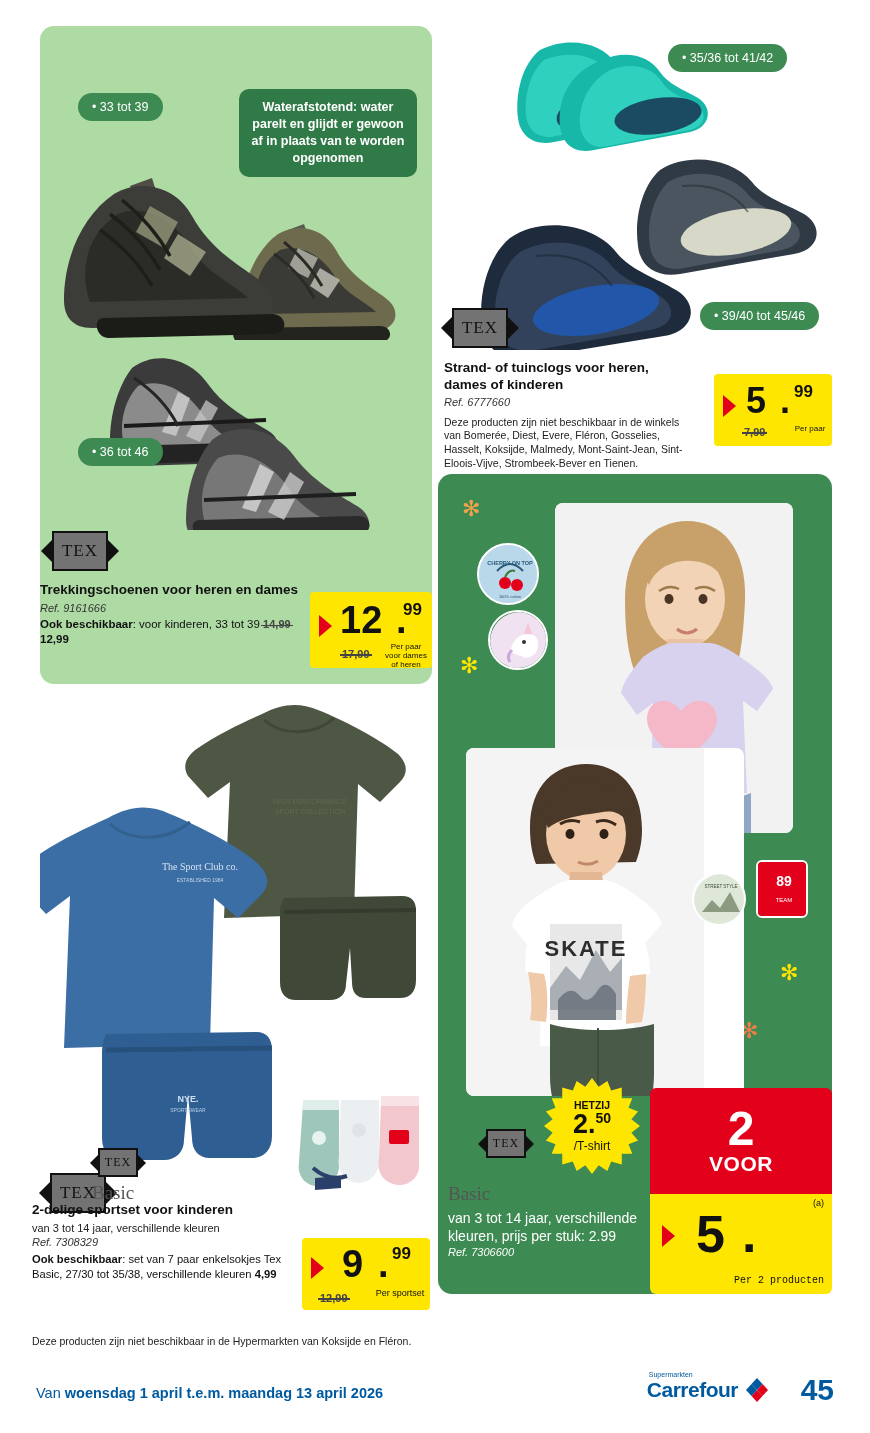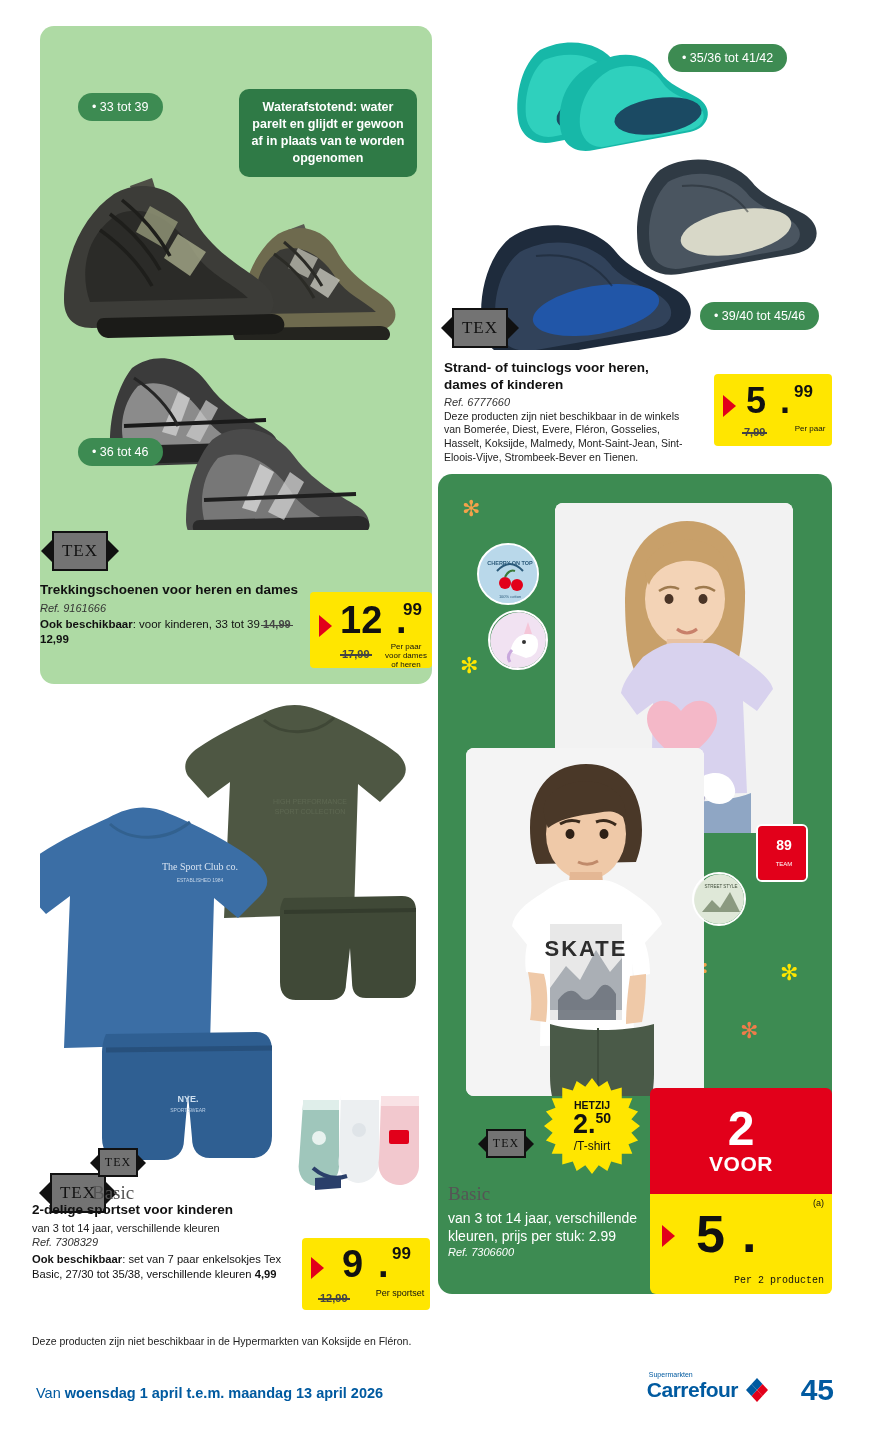--- a/index.html
+++ b/index.html
@@ -355,21 +355,21 @@
 <div class="size-badge" style="left:668px; top:44px;">• 35/36 tot 41/42</div>
 <div class="size-badge" style="left:700px; top:302px;">• 39/40 tot 45/46</div>
 
 <div class="tex-logo" style="left:452px; top:308px;">
     <span>TEX</span>
   </div>
 
 <div class="abs" style="left:444px; top:360px; width:250px;">
   <div class="prod-title">Strand- of tuinclogs voor heren, dames of kinderen</div>
   <div class="prod-ref" style="margin-top:2px;">Ref. 6777660</div>
-  <div class="prod-desc" style="margin-top:2px;">Deze producten zijn niet beschikbaar in de winkels van Bomerée, Diest, Evere, Fléron, Gosselies, Hasselt, Koksijde, Malmedy, Mont-Saint-Jean, Sint-Eloois-Vijve, Strombeek-Bever en Tienen.</div>
+  <div class="prod-desc" style="margin-top:8px;">Deze producten zijn niet beschikbaar in de winkels van Bomerée, Diest, Evere, Fléron, Gosselies, Hasselt, Koksijde, Malmedy, Mont-Saint-Jean, Sint-Eloois-Vijve, Strombeek-Bever en Tienen.</div>
 </div>
 
 <div class="price-tag" style="left:714px; top:374px; width:118px; height:72px;">
   <span class="price-arrow" style="top:32px;"></span>
   <span class="price-main abs" style="left:32px; top:12px; font-size:36px;">5</span>
   <span class="price-main abs" style="left:66px; top:12px; font-size:36px;">.</span>
   <span class="price-cents abs" style="left:80px; top:8px; font-size:17px;">99</span>
   <span class="old-price abs" style="left:30px; top:48px;">7,99</span>
   <span class="per-unit abs" style="left:74px; top:50px; width:44px; text-align:center;">Per paar</span>
 </div>
@@ -423,21 +423,21 @@
 <div class="sticker" style="left:488px; top:610px; width:60px; height:60px;">
   <svg width="60" height="60" viewBox="0 0 60 60">
     <circle cx="30" cy="30" r="30" fill="#f1e2f2"></circle>
     <path d="M20,40 q4,-18 18,-18 q10,0 10,10 q0,12 -12,14 z" fill="#ffffff"></path>
     <path d="M34,22 l4,-12 l4,12 z" fill="#f5c6d8"></path>
     <circle cx="34" cy="30" r="2" fill="#333"></circle>
     <path d="M22,38 q-6,6 -2,12" stroke="#c9a8dd" stroke-width="3" fill="none"></path>
   </svg>
 </div>
 
-<div class="photo-frame" style="left:466px; top:748px; width:238px; height:348px;">
+<div class="photo-frame" style="left:466px; top:748px; width:278px; height:348px;">
   <svg width="238" height="348" viewBox="0 0 238 348">
     <rect width="238" height="348" fill="#f4f4f4"></rect>
 
     <path d="M64,80 c0,-44 26,-64 56,-64 c32,0 56,22 56,66 c0,16 -4,26 -6,32 l-100,2 c-4,-10 -6,-22 -6,-36 z" fill="#4a3828"></path>
 
     <ellipse cx="120" cy="86" rx="40" ry="46" fill="#efc9a8"></ellipse>
     <path d="M80,52 c14,-22 56,-26 74,-4 c6,8 6,16 4,22 c-10,-10 -20,-6 -34,-4 c-16,2 -32,6 -42,14 c-4,-10 -6,-20 -2,-28 z" fill="#4a3828"></path>
     <ellipse cx="104" cy="86" rx="4.5" ry="5" fill="#2e2016"></ellipse>
     <ellipse cx="138" cy="86" rx="4.5" ry="5" fill="#2e2016"></ellipse>
     <path d="M94,76 q10,-6 20,-2" stroke="#3a2a1c" stroke-width="3" fill="none"></path>
@@ -463,21 +463,21 @@
   </svg>
 </div>
 
 <div class="sticker" style="left:692px; top:872px; width:54px; height:54px;">
   <svg width="54" height="54" viewBox="0 0 54 54">
     <circle cx="27" cy="27" r="27" fill="#dfe8d8"></circle>
     <path d="M8,38 l10,-12 l8,8 l10,-16 l10,20 z" fill="#8b9a80"></path>
     <text x="27" y="14" font-family="Liberation Sans, sans-serif" font-size="4.5" fill="#3c4a36" text-anchor="middle">STREET STYLE</text>
   </svg>
 </div>
-<div class="sticker" style="left:756px; top:824px; width:52px; height:58px; border-radius:6px;">
+<div class="sticker" style="left:756px; top:860px; width:52px; height:58px; border-radius:6px;">
   <svg width="52" height="58" viewBox="0 0 52 58">
     <rect width="52" height="58" fill="#e2001a"></rect>
     <text x="26" y="24" font-family="Liberation Sans, sans-serif" font-size="14" font-weight="bold" fill="#ffffff" text-anchor="middle">89</text>
     <text x="26" y="40" font-family="Liberation Sans, sans-serif" font-size="6" fill="#ffffff" text-anchor="middle">TEAM</text>
   </svg>
 </div>
 
 <div class="burst" style="left:544px; top:1078px;">
   <span style="font-size:10.5px; font-weight:bold; color:#111; margin-bottom:1px;">HETZIJ</span>
   <span style="line-height:0.9;">

